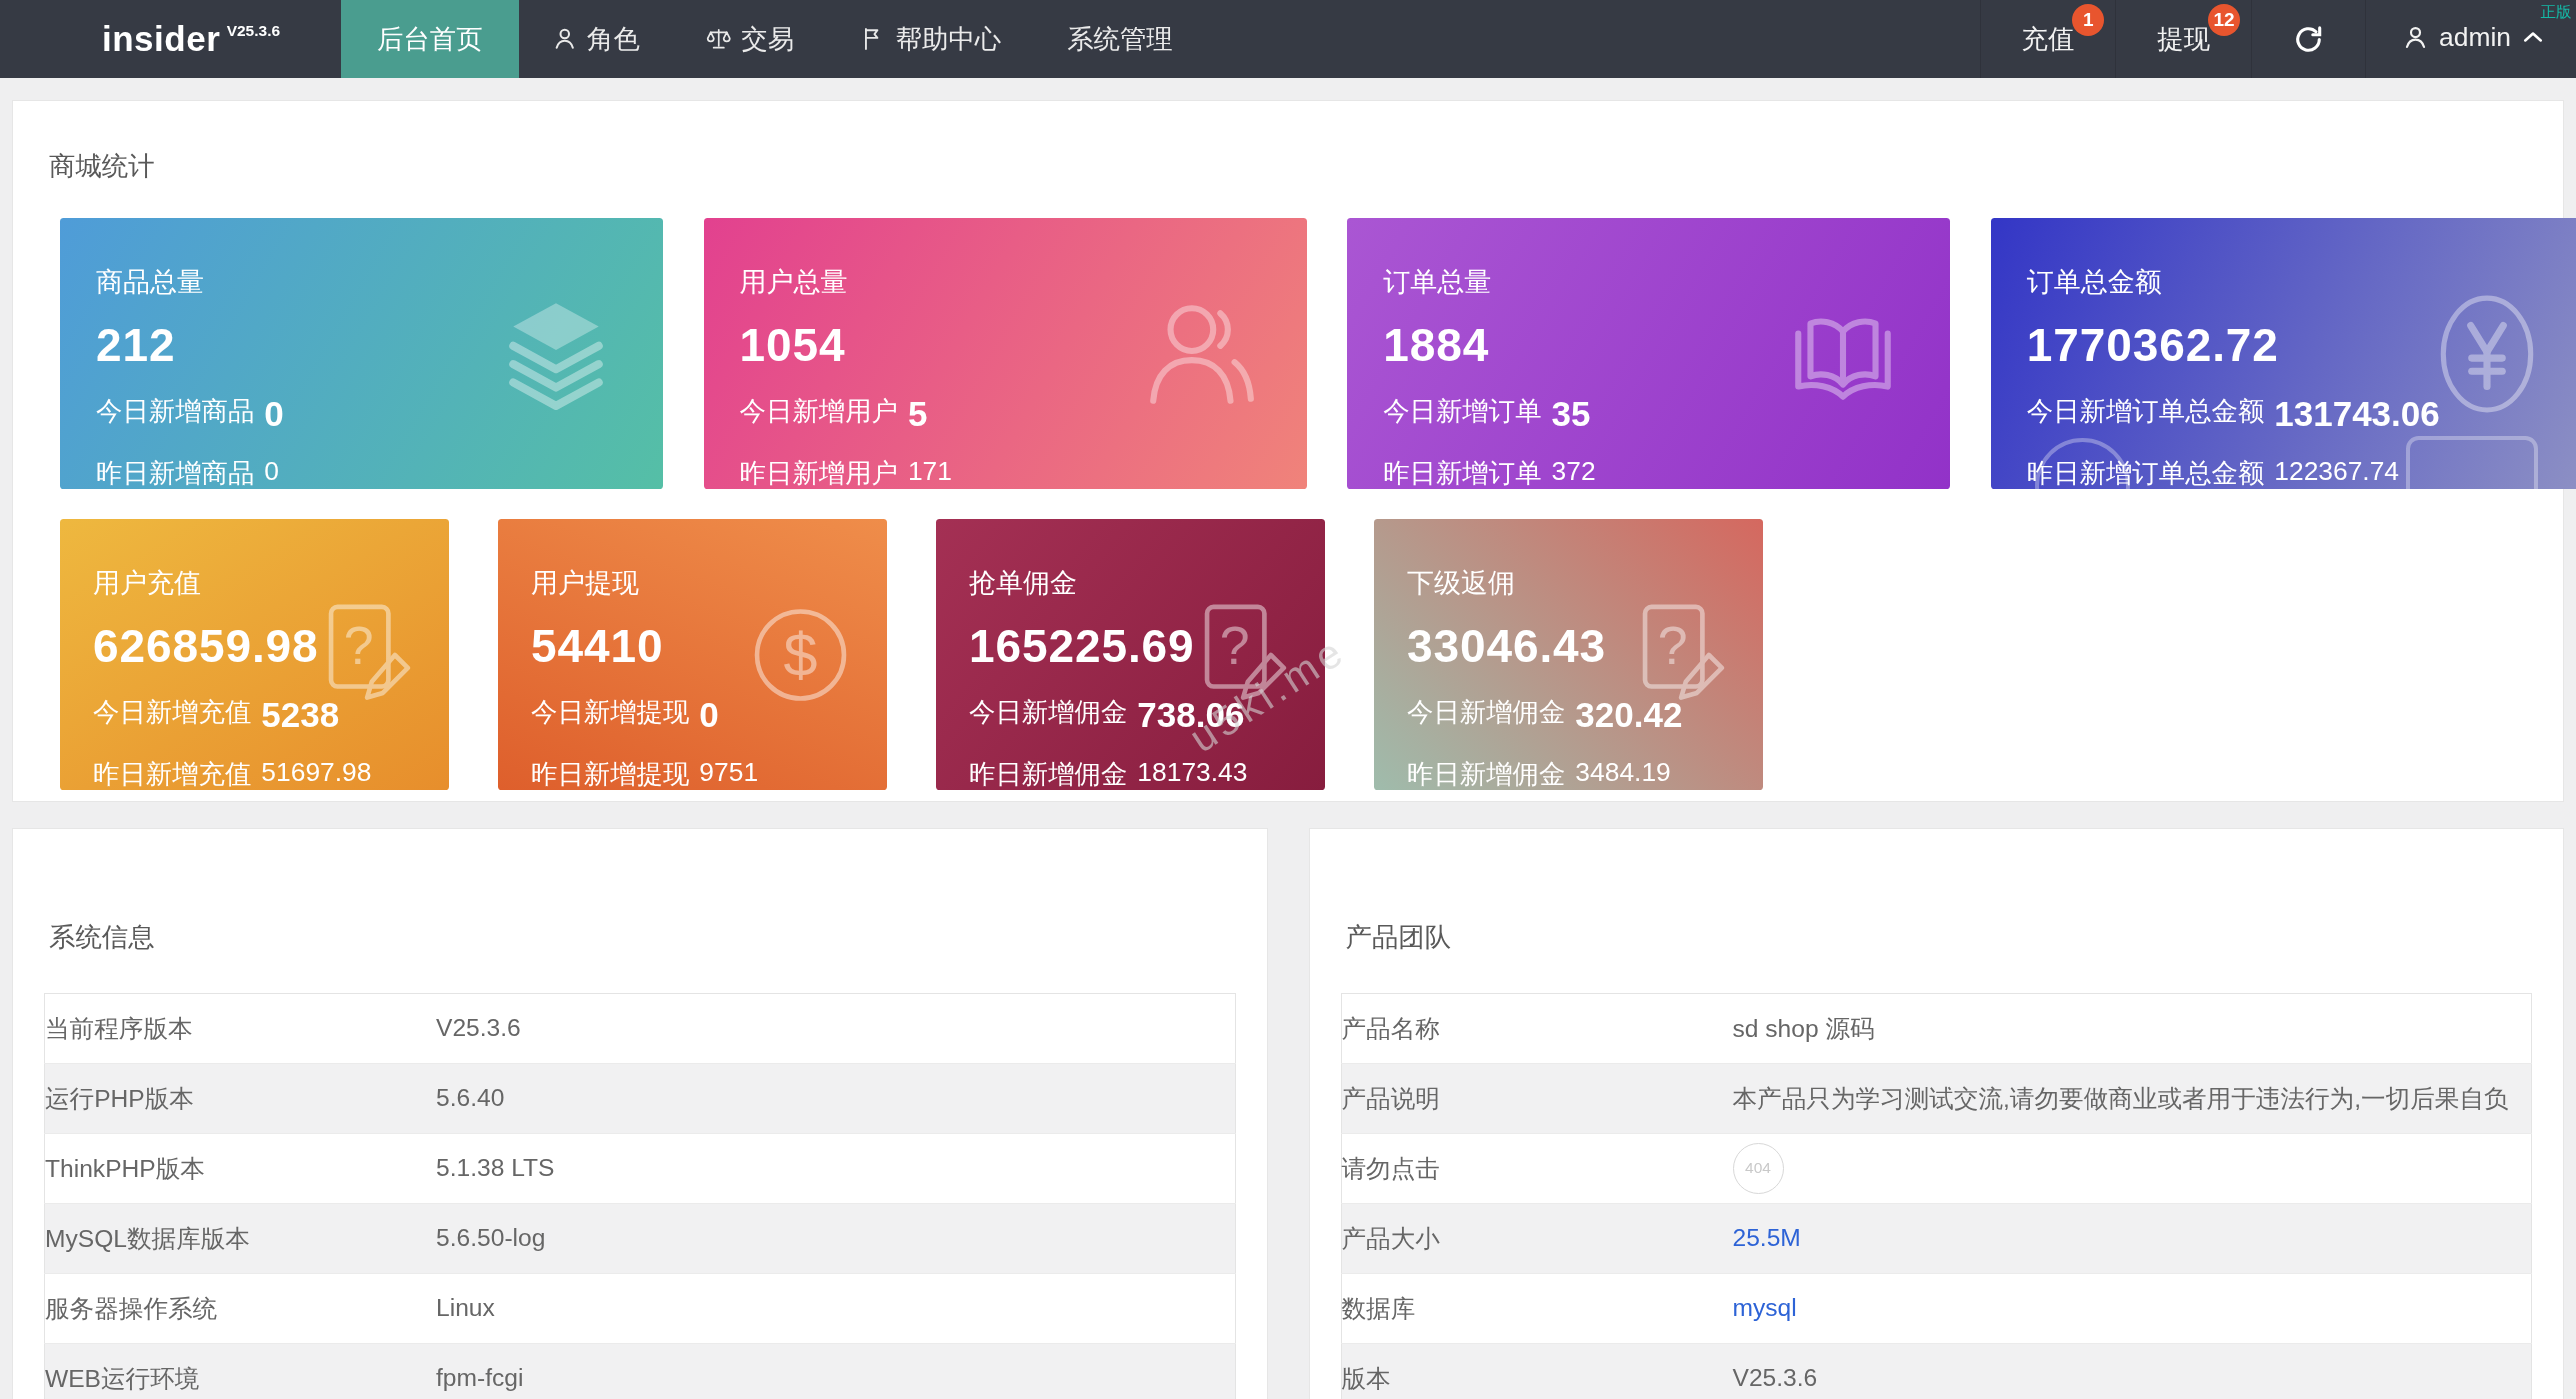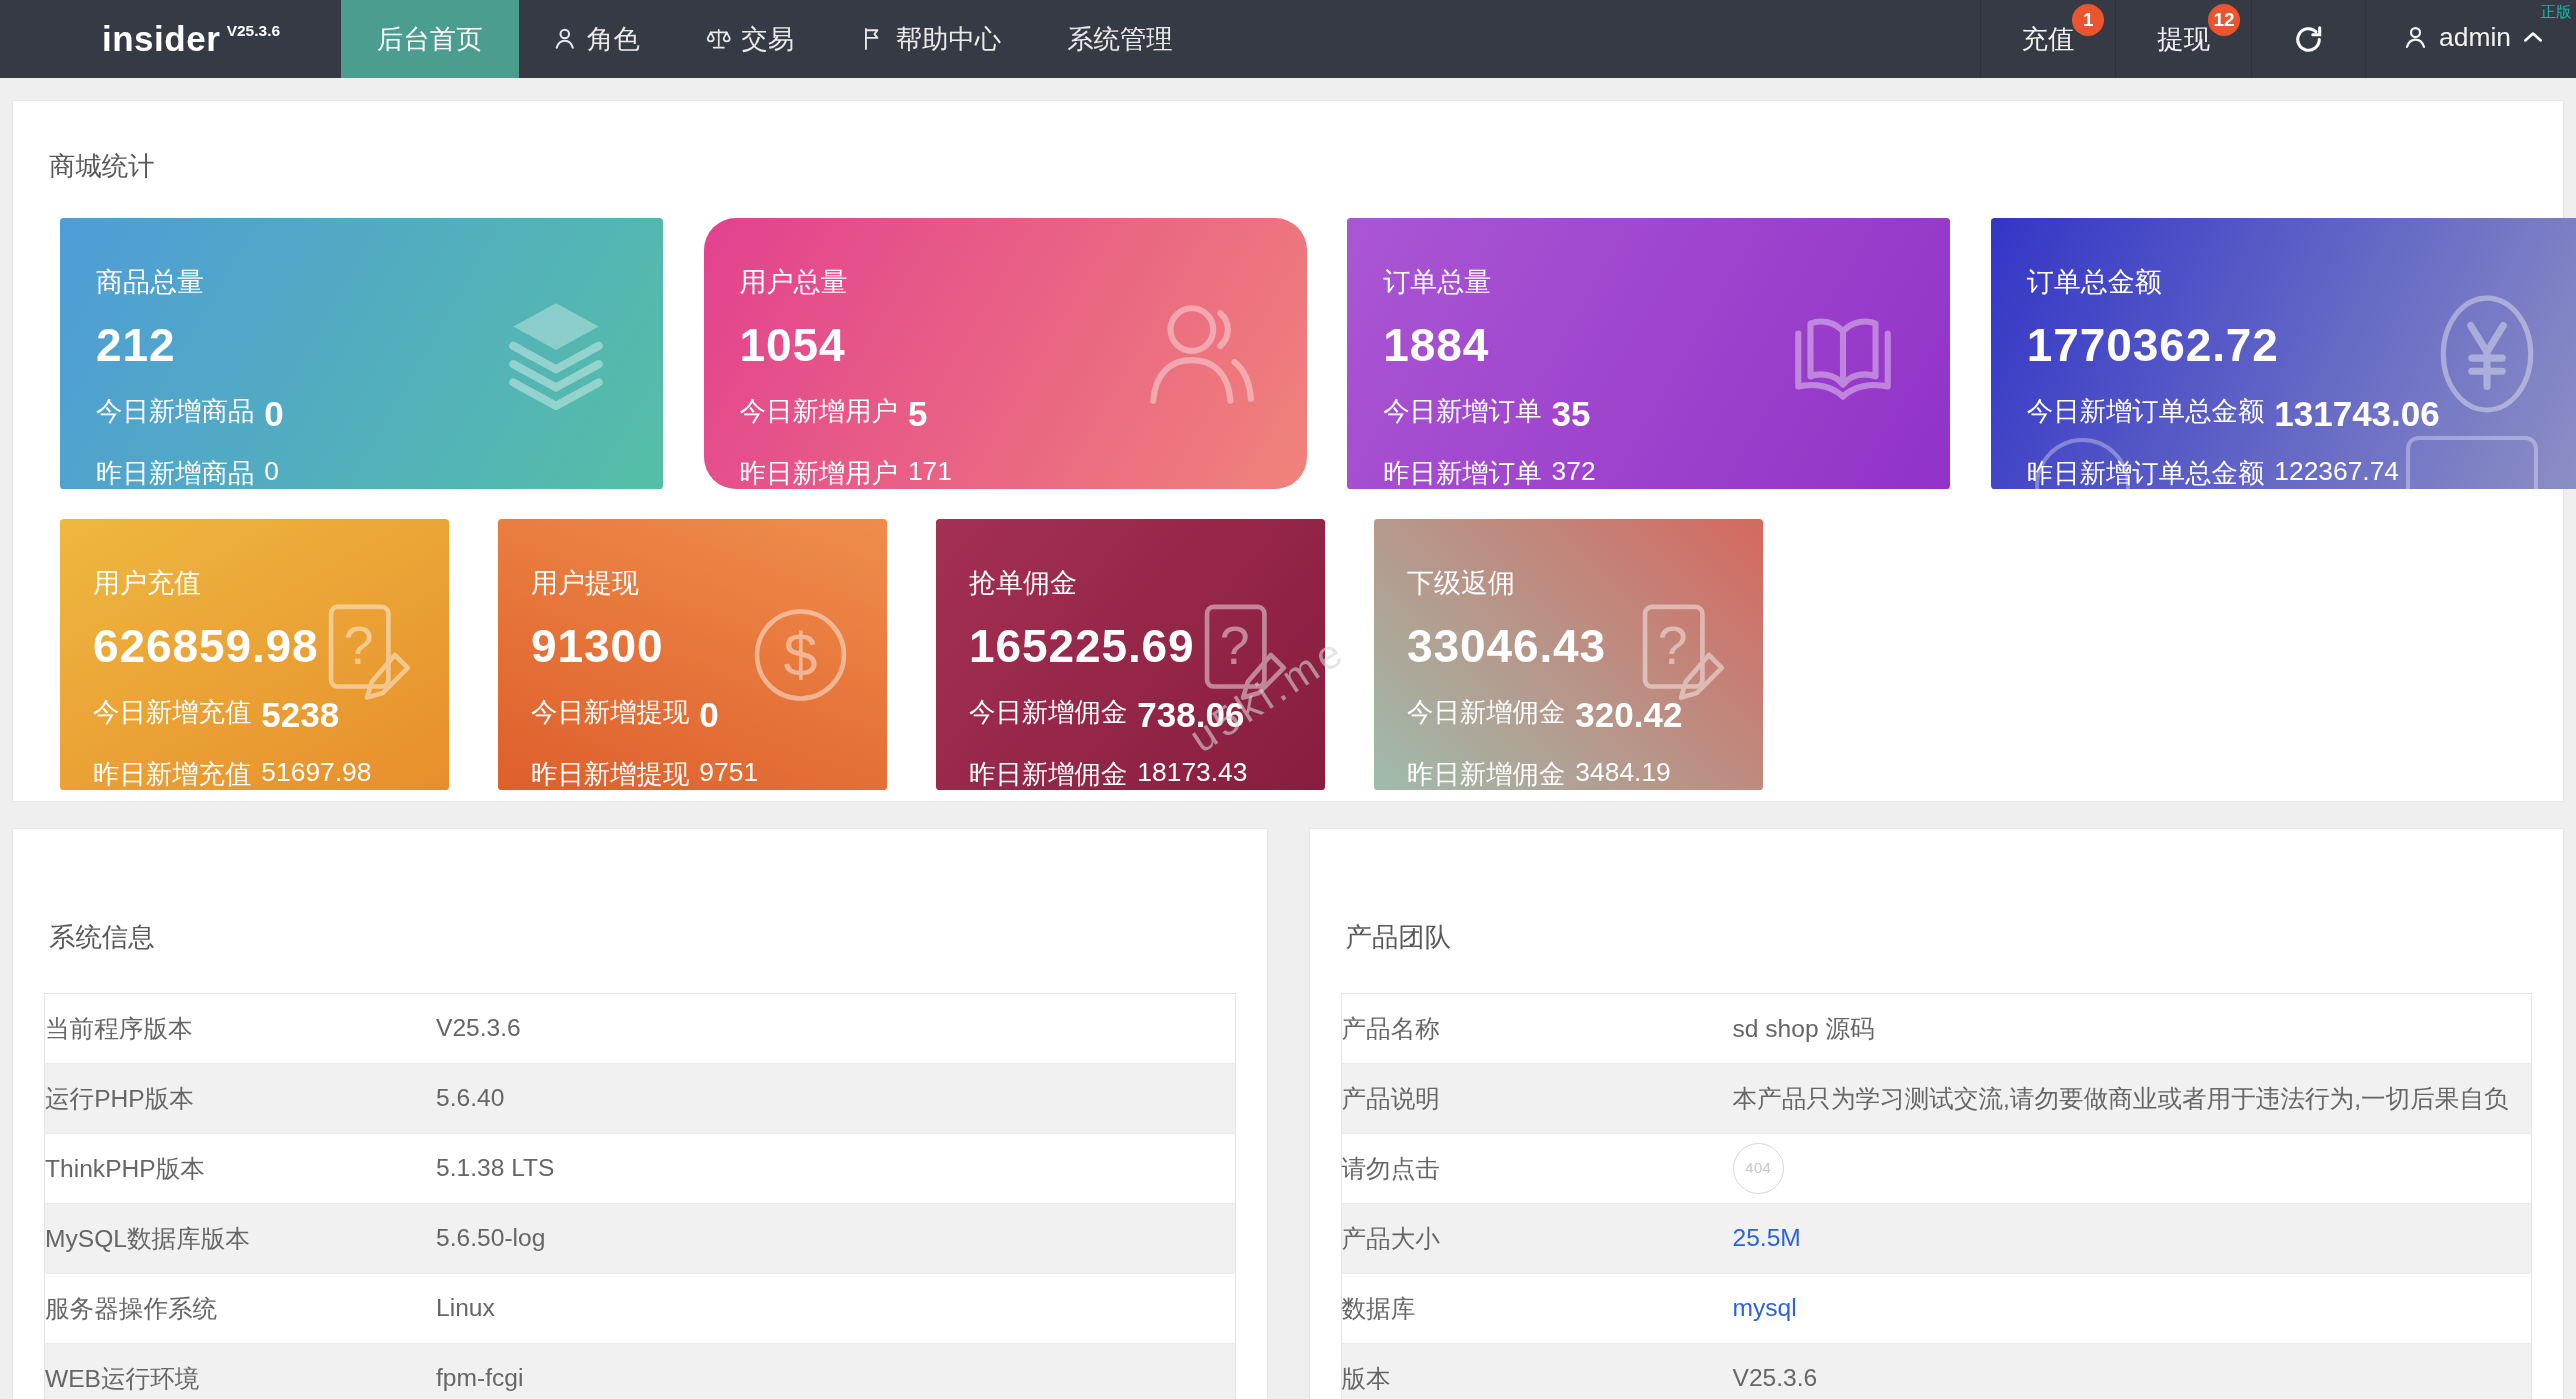--- a/index.html
+++ b/index.html
@@ -189,21 +189,21 @@
         <div class="card-icon">
           <svg viewBox="0 0 120 120" fill="none" stroke="#fff" stroke-width="8" stroke-linecap="round" stroke-linejoin="round">
             <polygon points="60,10 102,33 60,56 18,33" fill="rgba(255,255,255,.85)" stroke="none"></polygon>
             <polyline points="18,52 60,75 102,52"></polyline>
               <polyline points="18,70 60,93 102,70"></polyline>
               <polyline points="18,88 60,111 102,88"></polyline>
           </svg>
         </div>
       </div>
 
-      <div class="card" style="background: linear-gradient(120deg, rgb(226, 65, 143), rgb(240, 131, 122)); border-radius: 32px;">
+      <div class="card" style="background: linear-gradient(120deg, rgb(226, 65, 143), rgb(240, 131, 122));">
         <div class="card-title">用户总量</div>
         <div class="card-value">1054</div>
         <div class="card-line">
             <span>今日新增用户</span>
             <b>5</b>
           </div>
         <div class="card-line">
             <span>昨日新增用户</span>
             <span class="yv">171</span>
           </div>
@@ -279,21 +279,21 @@
           <svg viewBox="0 0 120 120" fill="none" stroke="#fff" stroke-width="5" stroke-linecap="round" stroke-linejoin="round">
             <rect x="26" y="8" width="62" height="86" rx="7"></rect>
             <text x="56" y="70" font-size="58" fill="#fff" stroke="none" text-anchor="middle">?</text>
             <path d="M95 60 L109 74 L82 101 L65 106 L70 89 Z"></path>
           </svg>
         </div>
       </div>
 
       <div class="card" style="background: linear-gradient(200deg, rgb(239, 141, 74), rgb(222, 95, 44));">
         <div class="card-title">用户提现</div>
-        <div class="card-value">91300</div>
+        <div class="card-value">54410</div>
         <div class="card-line">
             <span>今日新增提现</span>
             <b>0</b>
           </div>
         <div class="card-line">
             <span>昨日新增提现</span>
             <span class="yv">9751</span>
           </div>
         <div class="card-icon">
           <svg viewBox="0 0 120 120" fill="none" stroke="#fff" stroke-width="5">

